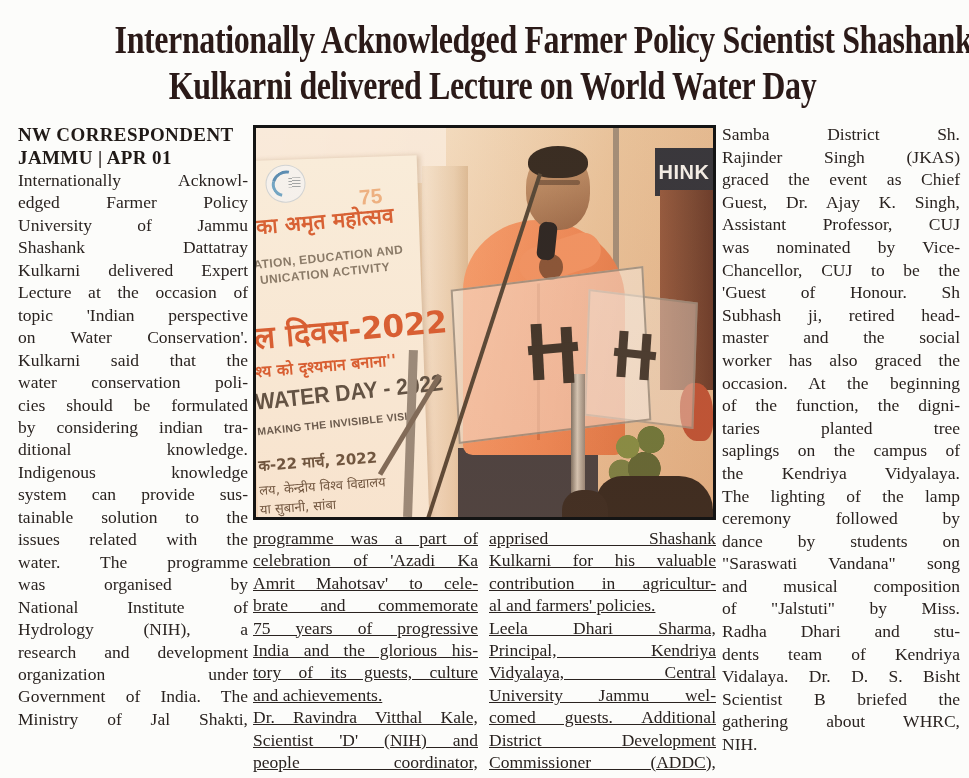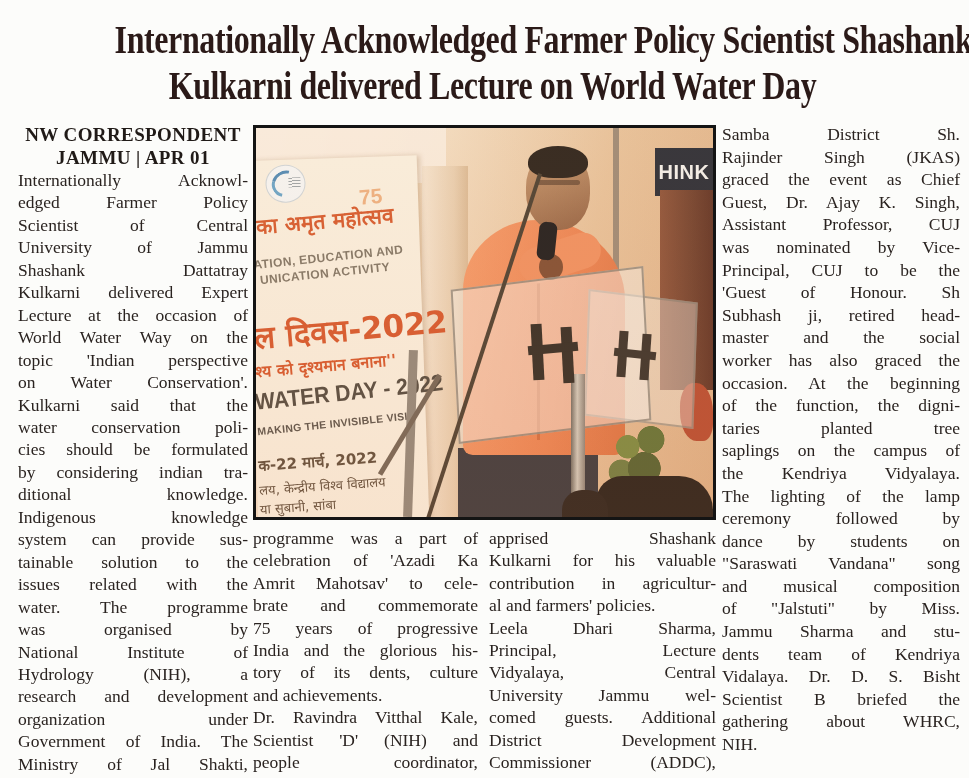--- a/index.html
+++ b/index.html
@@ -6,26 +6,26 @@
   .page{position:relative;width:969px;height:778px;background:#fcfcfa;overflow:hidden;
         font-family:"Liberation Serif", serif;color:#2a2320;}
   
   .headline{position:absolute;top:16px;left:0;width:969px;text-align:center;padding-left:8px;}
   .headline .hl{display:block;font-weight:700;font-size:41px;line-height:46px;color:#2b1a18;
                 white-space:nowrap;transform:scaleX(.78);transform-origin:50% 50%;
                 letter-spacing:-0.5px;}
   
   .col-left{position:absolute;left:18px;top:123px;width:230px;}
   .col-right{position:absolute;left:722px;top:123px;width:238px;}
-  .byline{font-weight:700;font-size:19px;line-height:23px;letter-spacing:.4px;color:#201a17;text-align:center;}
+  .byline{font-weight:700;font-size:19px;line-height:23px;letter-spacing:.4px;color:#201a17;}
   .lines .ln{font-size:17.5px;text-align:justify;text-align-last:justify;color:#2a2320;}
   .lines .ln.end{text-align-last:left;}
   .col-left .ln{line-height:22.45px;}
   .col-right .ln{line-height:22.6px;}
-  .caption{position:absolute;left:253px;top:527px;width:463px;display:flex;}
+  .caption{position:absolute;left:253px;top:527px;width:463px;display:flex;text-decoration:underline;}
   .cap-a{width:225px;margin-right:11px;}
   .cap-b{width:227px;}
   .caption .ln{line-height:22.4px;}
   
   .photo{position:absolute;left:253px;top:125px;width:463px;height:395px;box-sizing:border-box;
          border:3px solid #141414;overflow:hidden;
          background:linear-gradient(105deg,#f7ebdd 0%,#f1dcc2 35%,#e6c29c 65%,#dcae85 100%);}
   .photo *{position:absolute;}
   .photo::after{content:"";position:absolute;inset:0;z-index:40;pointer-events:none;
          background:linear-gradient(rgba(250,190,130,.10),rgba(240,150,90,.16));}
@@ -135,26 +135,24 @@
     <span class="hl">Internationally Acknowledged Farmer Policy Scientist Shashank</span>
     <span class="hl">Kulkarni delivered Lecture on World Water Day</span>
   </div>
 
   <div class="col-left">
     <div class="byline">NW CORRESPONDENT</div>
     <div class="byline">JAMMU | APR 01</div>
     <div class="lines">
         <div class="ln">Internationally Acknowl-</div>
         <div class="ln">edged Farmer Policy</div>
-        <div class="ln">Scientist of Central</div>
         <div class="ln">University of Jammu</div>
         <div class="ln">Shashank Dattatray</div>
         <div class="ln">Kulkarni delivered Expert</div>
         <div class="ln">Lecture at the occasion of</div>
-        <div class="ln">World Water Way on the</div>
         <div class="ln">topic 'Indian perspective</div>
         <div class="ln">on Water Conservation'.</div>
         <div class="ln">Kulkarni said that the</div>
         <div class="ln">water conservation poli-</div>
         <div class="ln">cies should be formulated</div>
         <div class="ln">by considering indian tra-</div>
         <div class="ln">ditional knowledge.</div>
         <div class="ln">Indigenous knowledge</div>
         <div class="ln">system can provide sus-</div>
         <div class="ln">tainable solution to the</div>
@@ -219,66 +217,66 @@
   </div>
 
   <div class="caption">
     <div class="cap-a lines">
         <div class="ln">programme was a part of</div>
         <div class="ln">celebration of 'Azadi Ka</div>
         <div class="ln">Amrit Mahotsav' to cele-</div>
         <div class="ln">brate and commemorate</div>
         <div class="ln">75 years of progressive</div>
         <div class="ln">India and the glorious his-</div>
-        <div class="ln">tory of its dents, culture</div>
+        <div class="ln">tory of its guests, culture</div>
         <div class="ln end">and achievements.</div>
         <div class="ln">Dr. Ravindra Vitthal Kale,</div>
         <div class="ln">Scientist 'D' (NIH) and</div>
         <div class="ln">people coordinator,</div>
       </div>
     <div class="cap-b lines">
         <div class="ln">apprised Shashank</div>
         <div class="ln">Kulkarni for his valuable</div>
         <div class="ln">contribution in agricultur-</div>
         <div class="ln end">al and farmers' policies.</div>
         <div class="ln">Leela Dhari Sharma,</div>
-        <div class="ln">Principal, Lecture</div>
+        <div class="ln">Principal, Kendriya</div>
         <div class="ln">Vidyalaya, Central</div>
         <div class="ln">University Jammu wel-</div>
         <div class="ln">comed guests. Additional</div>
         <div class="ln">District Development</div>
         <div class="ln">Commissioner (ADDC),</div>
       </div>
   </div>
 
   <div class="col-right">
     <div class="lines">
         <div class="ln">Samba District Sh.</div>
         <div class="ln">Rajinder Singh (JKAS)</div>
         <div class="ln">graced the event as Chief</div>
         <div class="ln">Guest, Dr. Ajay K. Singh,</div>
         <div class="ln">Assistant Professor, CUJ</div>
         <div class="ln">was nominated by Vice-</div>
-        <div class="ln">Principal, CUJ to be the</div>
+        <div class="ln">Chancellor, CUJ to be the</div>
         <div class="ln">'Guest of Honour. Sh</div>
         <div class="ln">Subhash ji, retired head-</div>
         <div class="ln">master and the social</div>
         <div class="ln">worker has also graced the</div>
         <div class="ln">occasion. At the beginning</div>
         <div class="ln">of the function, the digni-</div>
         <div class="ln">taries planted tree</div>
         <div class="ln">saplings on the campus of</div>
         <div class="ln">the Kendriya Vidyalaya.</div>
         <div class="ln">The lighting of the lamp</div>
         <div class="ln">ceremony followed by</div>
         <div class="ln">dance by students on</div>
         <div class="ln">"Saraswati Vandana" song</div>
         <div class="ln">and musical composition</div>
         <div class="ln">of "Jalstuti" by Miss.</div>
-        <div class="ln">Jammu Sharma and stu-</div>
+        <div class="ln">Radha Dhari and stu-</div>
         <div class="ln">dents team of Kendriya</div>
         <div class="ln">Vidalaya. Dr. D. S. Bisht</div>
         <div class="ln">Scientist B briefed the</div>
         <div class="ln">gathering about WHRC,</div>
         <div class="ln end">NIH.</div>
       </div>
   </div>
 
 </div>
 

